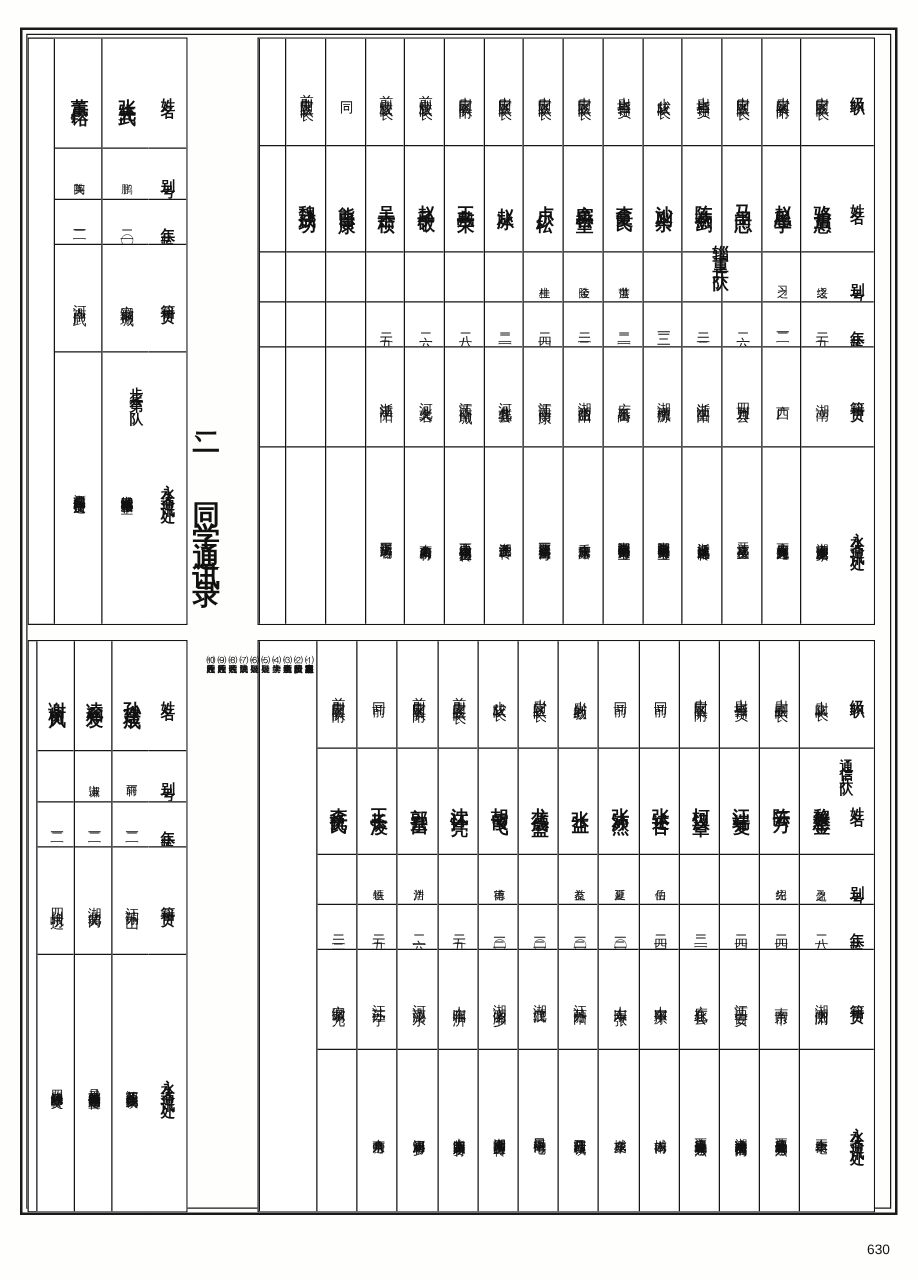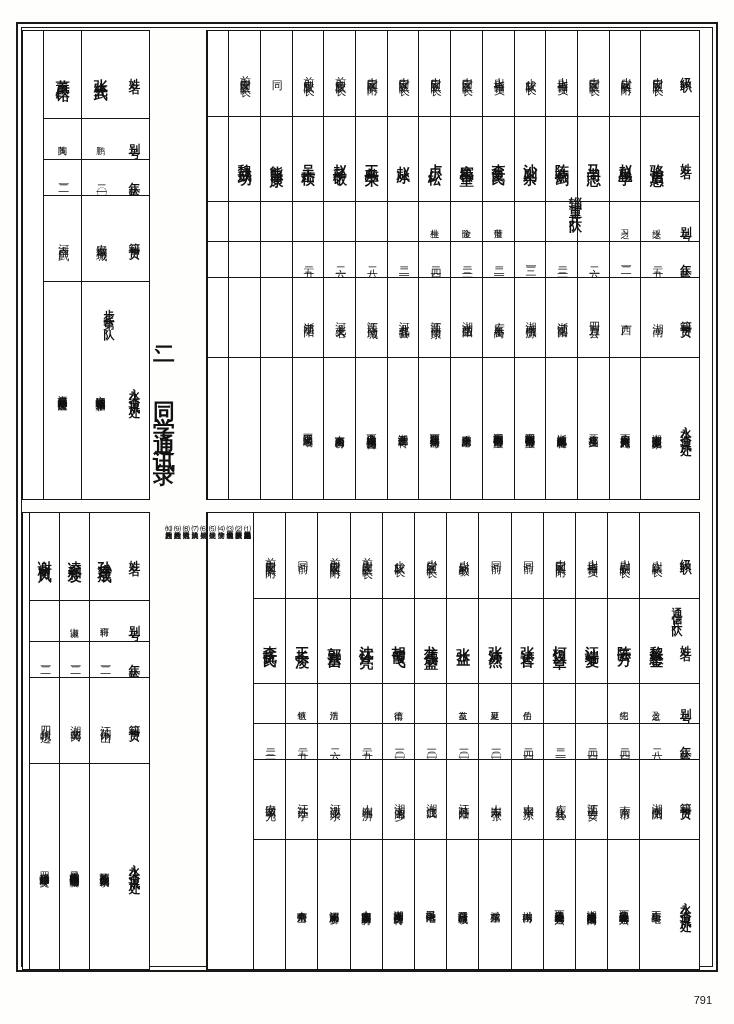--- a/index.html
+++ b/index.html
@@ -416,15 +416,15 @@
       </div>
       <div class="vcol" style="width: 30px;">
         <div class="cell name-cell" style="height: 88px;">谢树风</div>
         <div class="cell small" style="height: 42px;"></div>
         <div class="cell " style="height: 36px;">二一</div>
         <div class="cell " style="height: 86px;">四川峨边</div>
         <div class="cell addr" style="height: 206px;">四川峨边沙坪邮局转交</div>
       </div>
     </div>
 
-  <div class="pageno">791</div>
+  <div class="pageno">630</div>
 <div class="unit-label" style="left: 100px; top: 300px; font-size: 11px; letter-spacing: 5px;">步兵第一队</div>
   </div>
 
 </body></html>

